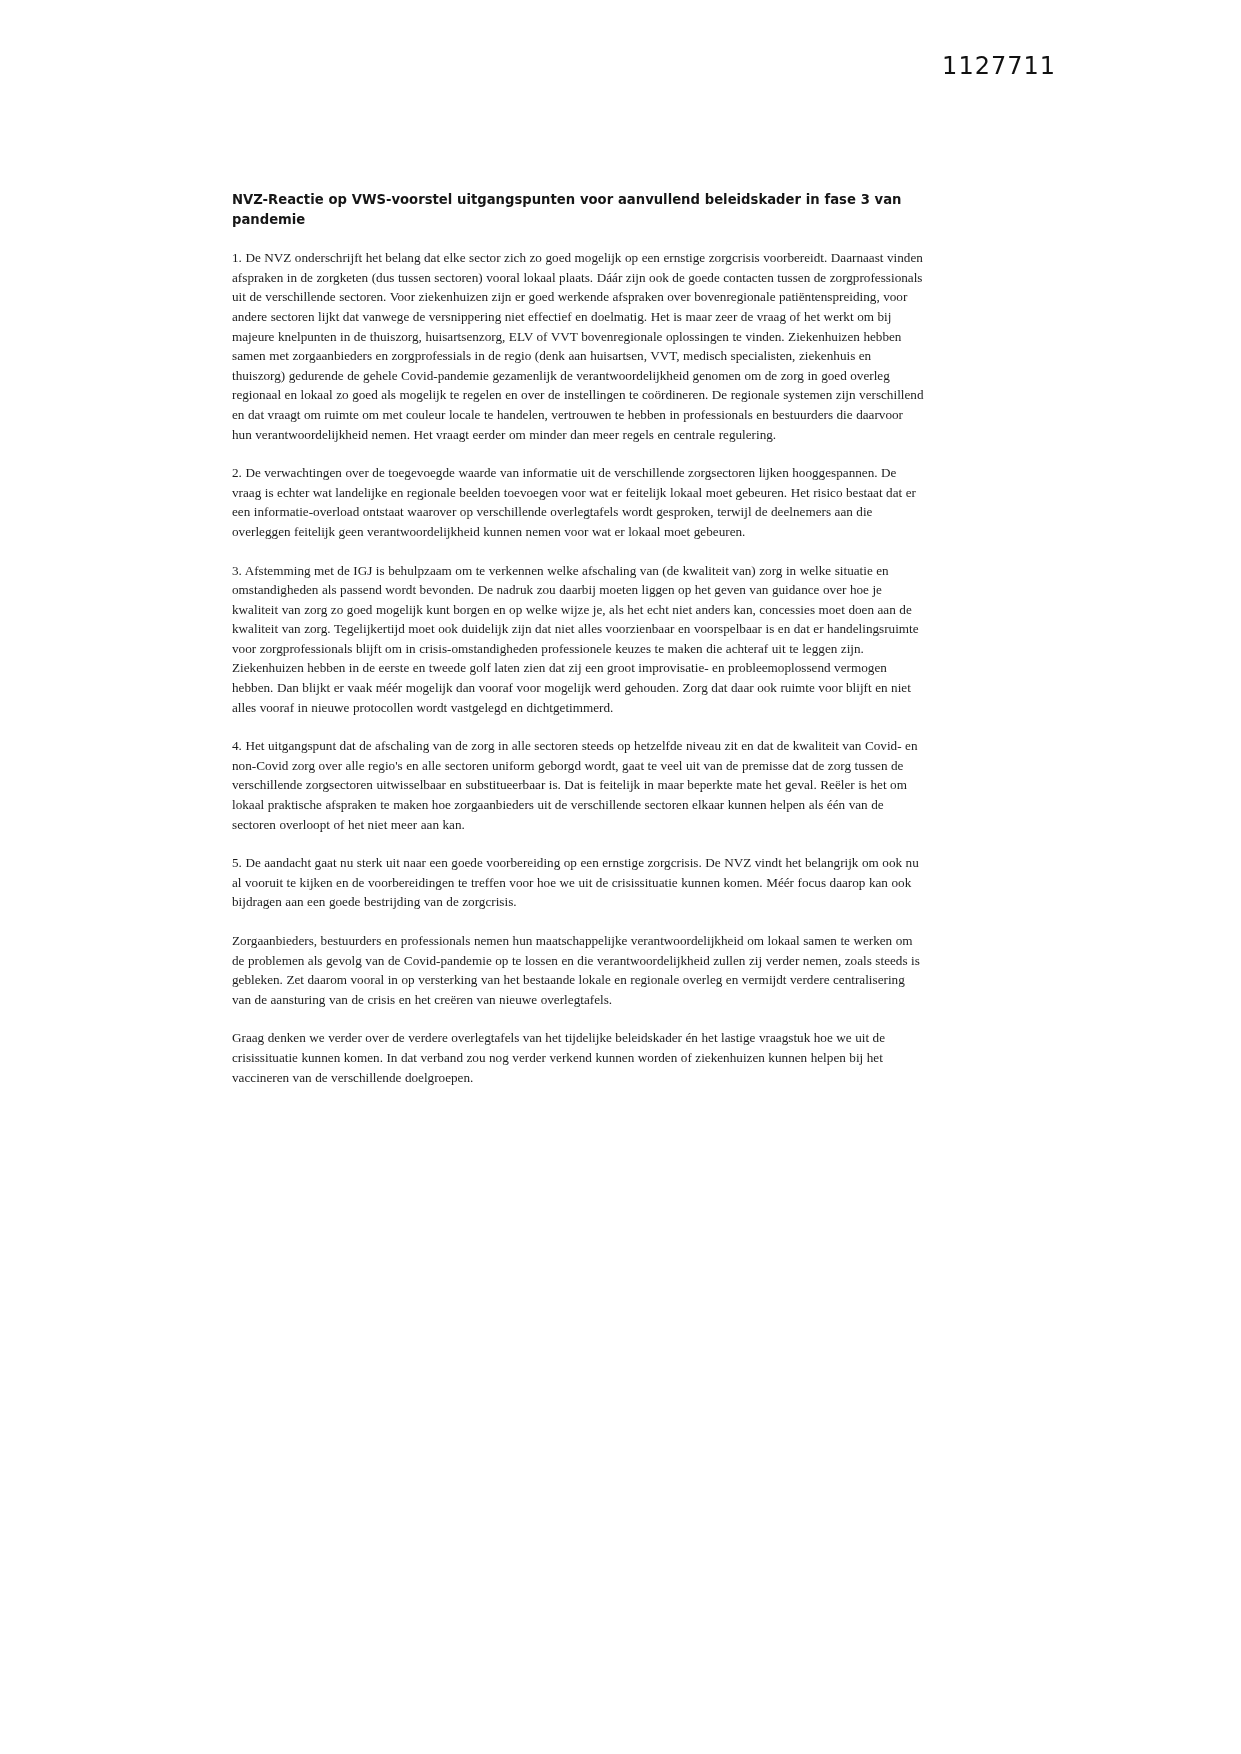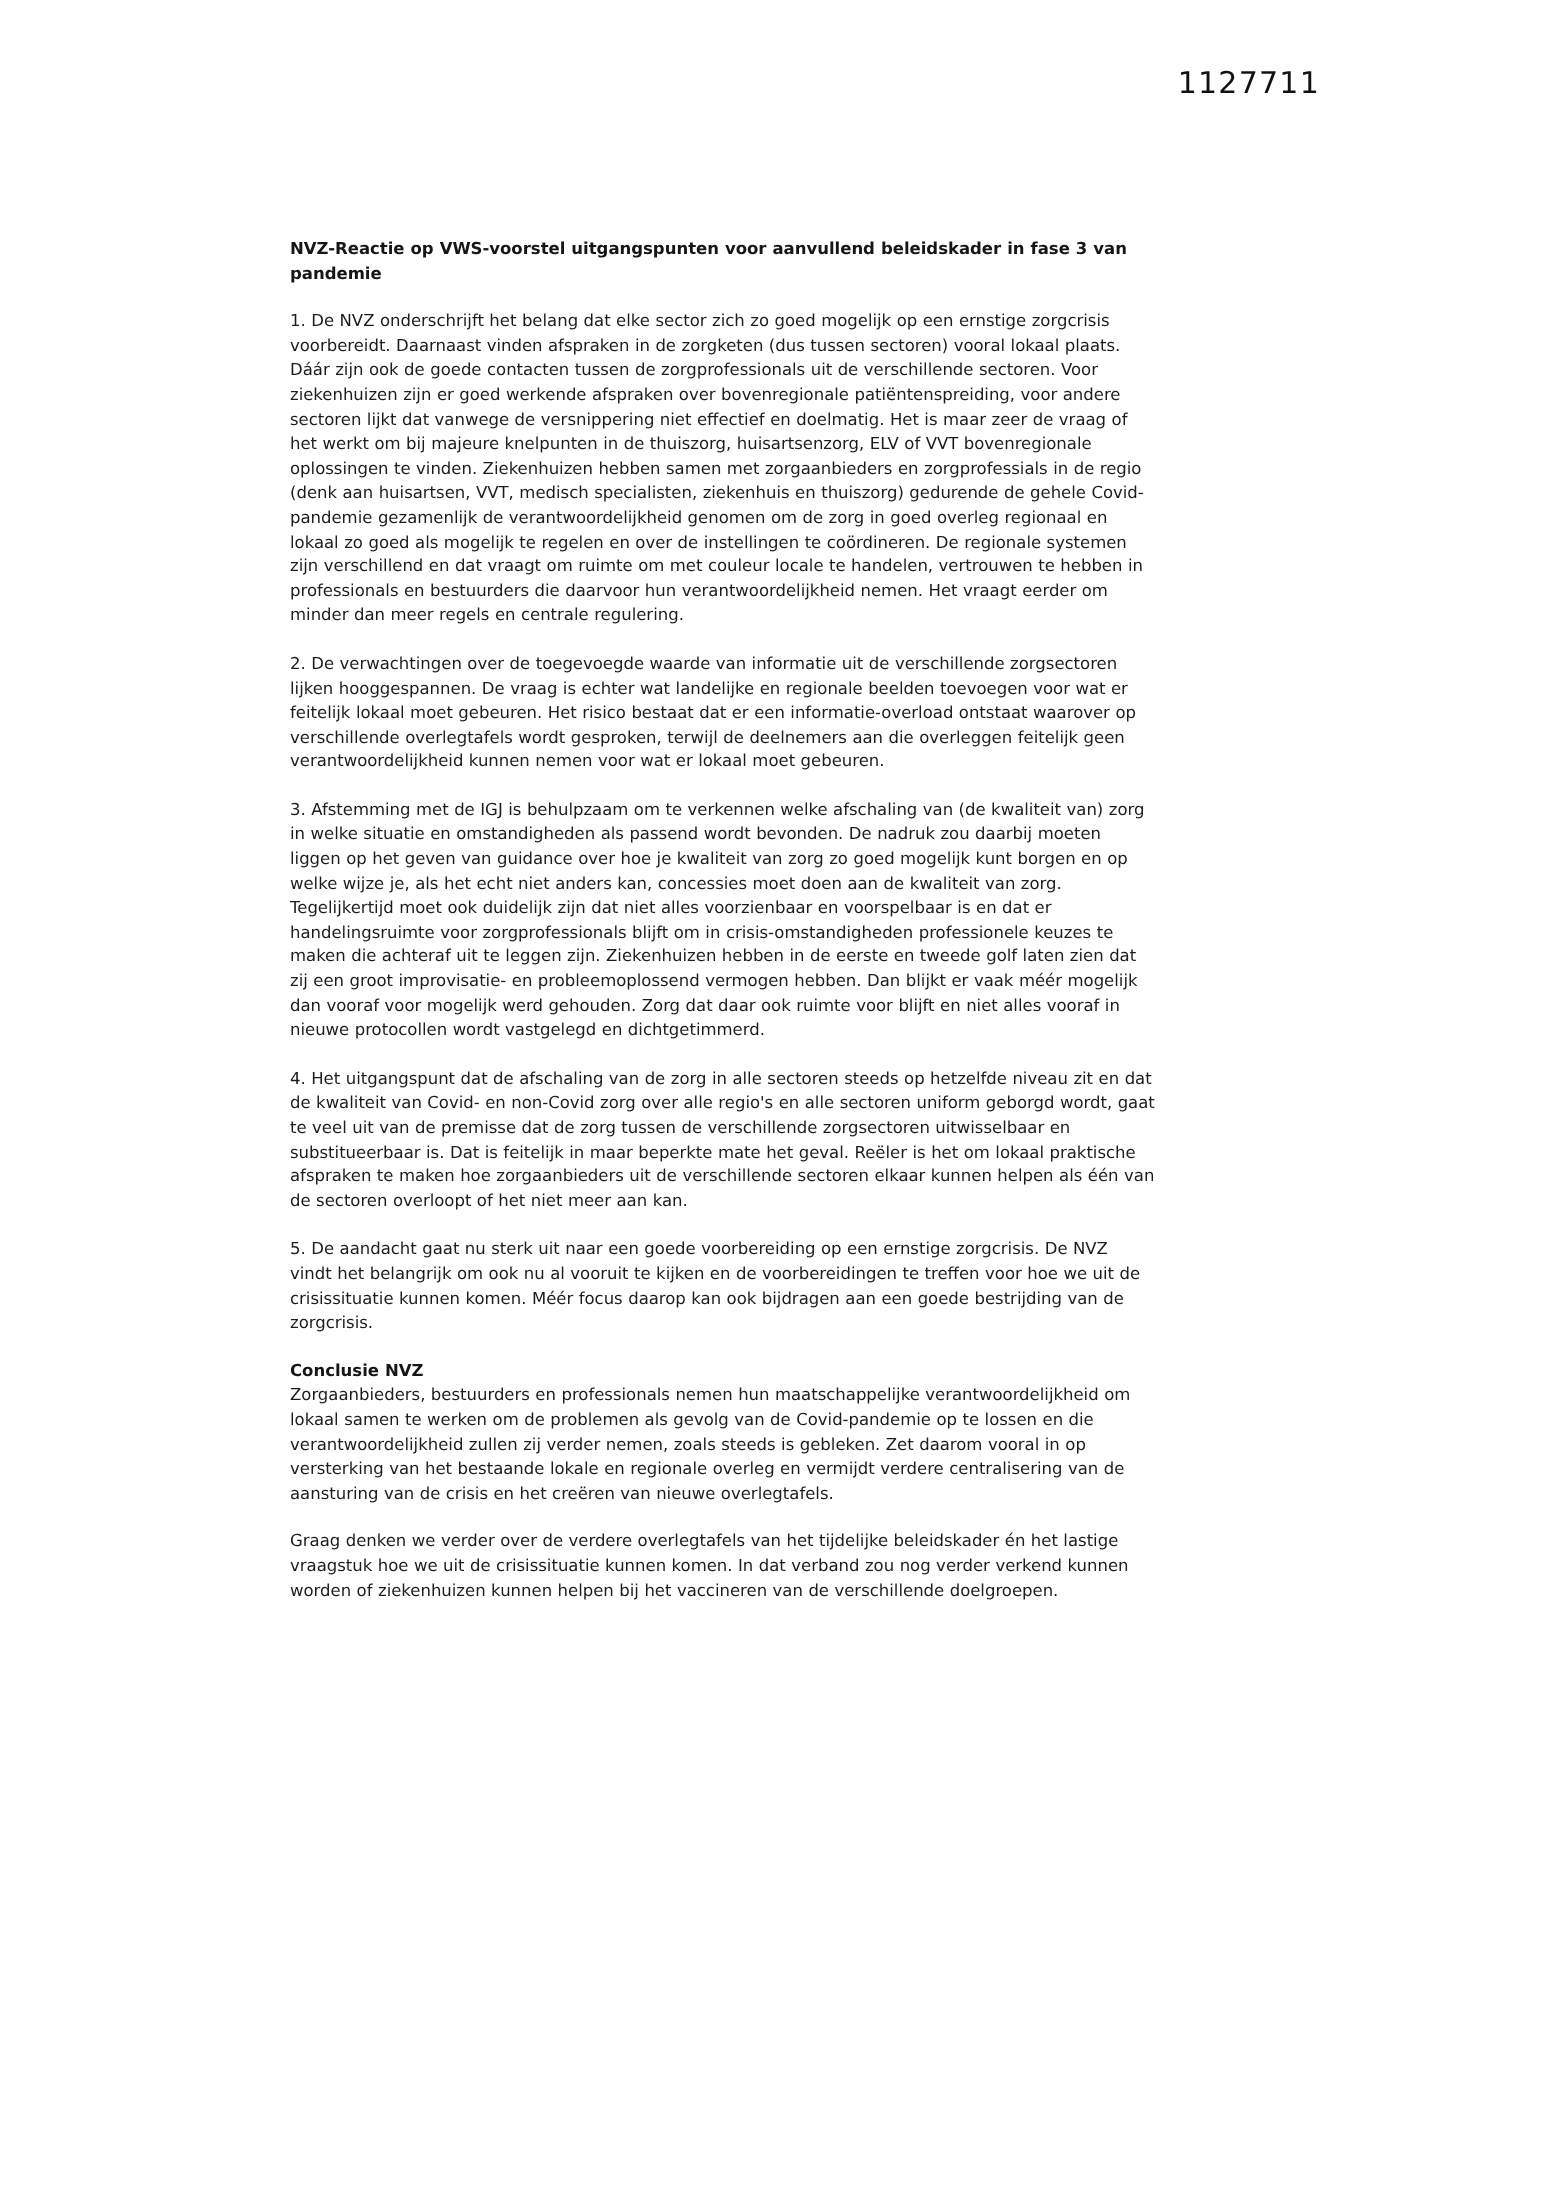--- a/index.html
+++ b/index.html
@@ -41,20 +41,21 @@
   }
   .content h1.title {
     font-size: 13.2px;
     line-height: 19.6px;
     font-weight: bold;
     margin: 0 0 19px 0;
     color: #161616;
   }
   .content p {
     margin: 0 0 19px 0;
+    font-family: Liberation Serif, serif;
   }
   .content h2.subheading {
     font-size: 13.2px;
     line-height: 19.6px;
     font-weight: bold;
     margin: 0;
     color: #161616;
   }
   .content p.after-heading {
     margin-top: 0;
@@ -74,20 +75,19 @@
     <p>1. De NVZ onderschrijft het belang dat elke sector zich zo goed mogelijk op een ernstige zorgcrisis voorbereidt. Daarnaast vinden afspraken in de zorgketen (dus tussen sectoren) vooral lokaal plaats. Dáár zijn ook de goede contacten tussen de zorgprofessionals uit de verschillende sectoren. Voor ziekenhuizen zijn er goed werkende afspraken over bovenregionale patiëntenspreiding, voor andere sectoren lijkt dat vanwege de versnippering niet effectief en doelmatig. Het is maar zeer de vraag of het werkt om bij majeure knelpunten in de thuiszorg, huisartsenzorg, ELV of VVT bovenregionale oplossingen te vinden. Ziekenhuizen hebben samen met zorgaanbieders en zorgprofessials in de regio (denk aan huisartsen, VVT, medisch specialisten, ziekenhuis en thuiszorg) gedurende de gehele Covid-pandemie gezamenlijk de verantwoordelijkheid genomen om de zorg in goed overleg regionaal en lokaal zo goed als mogelijk te regelen en over de instellingen te coördineren. De regionale systemen zijn verschillend en dat vraagt om ruimte om met couleur locale te handelen, vertrouwen te hebben in professionals en bestuurders die daarvoor hun verantwoordelijkheid nemen. Het vraagt eerder om minder dan meer regels en centrale regulering.</p>
 
     <p>2. De verwachtingen over de toegevoegde waarde van informatie uit de verschillende zorgsectoren lijken hooggespannen. De vraag is echter wat landelijke en regionale beelden toevoegen voor wat er feitelijk lokaal moet gebeuren. Het risico bestaat dat er een informatie-overload ontstaat waarover op verschillende overlegtafels wordt gesproken, terwijl de deelnemers aan die overleggen feitelijk geen verantwoordelijkheid kunnen nemen voor wat er lokaal moet gebeuren.</p>
 
     <p>3. Afstemming met de IGJ is behulpzaam om te verkennen welke afschaling van (de kwaliteit van) zorg in welke situatie en omstandigheden als passend wordt bevonden. De nadruk zou daarbij moeten liggen op het geven van guidance over hoe je kwaliteit van zorg zo goed mogelijk kunt borgen en op welke wijze je, als het echt niet anders kan, concessies moet doen aan de kwaliteit van zorg. Tegelijkertijd moet ook duidelijk zijn dat niet alles voorzienbaar en voorspelbaar is en dat er handelingsruimte voor zorgprofessionals blijft om in crisis-omstandigheden professionele keuzes te maken die achteraf uit te leggen zijn. Ziekenhuizen hebben in de eerste en tweede golf laten zien dat zij een groot improvisatie- en probleemoplossend vermogen hebben. Dan blijkt er vaak méér mogelijk dan vooraf voor mogelijk werd gehouden. Zorg dat daar ook ruimte voor blijft en niet alles vooraf in nieuwe protocollen wordt vastgelegd en dichtgetimmerd.</p>
 
     <p>4. Het uitgangspunt dat de afschaling van de zorg in alle sectoren steeds op hetzelfde niveau zit en dat de kwaliteit van Covid- en non-Covid zorg over alle regio's en alle sectoren uniform geborgd wordt, gaat te veel uit van de premisse dat de zorg tussen de verschillende zorgsectoren uitwisselbaar en substitueerbaar is. Dat is feitelijk in maar beperkte mate het geval. Reëler is het om lokaal praktische afspraken te maken hoe zorgaanbieders uit de verschillende sectoren elkaar kunnen helpen als één van de sectoren overloopt of het niet meer aan kan.</p>
 
     <p>5. De aandacht gaat nu sterk uit naar een goede voorbereiding op een ernstige zorgcrisis. De NVZ vindt het belangrijk om ook nu al vooruit te kijken en de voorbereidingen te treffen voor hoe we uit de crisissituatie kunnen komen. Méér focus daarop kan ook bijdragen aan een goede bestrijding van de zorgcrisis.</p>
 
-    <h2 class="subheading">Conclusie NVZ</h2>
 
     <p class="after-heading">Zorgaanbieders, bestuurders en professionals nemen hun maatschappelijke verantwoordelijkheid om lokaal samen te werken om de problemen als gevolg van de Covid-pandemie op te lossen en die verantwoordelijkheid zullen zij verder nemen, zoals steeds is gebleken. Zet daarom vooral in op versterking van het bestaande lokale en regionale overleg en vermijdt verdere centralisering van de aansturing van de crisis en het creëren van nieuwe overlegtafels.</p>
 
     <p>Graag denken we verder over de verdere overlegtafels van het tijdelijke beleidskader én het lastige vraagstuk hoe we uit de crisissituatie kunnen komen. In dat verband zou nog verder verkend kunnen worden of ziekenhuizen kunnen helpen bij het vaccineren van de verschillende doelgroepen.</p>
 
   </div>
 </div>
 
 </body></html>

